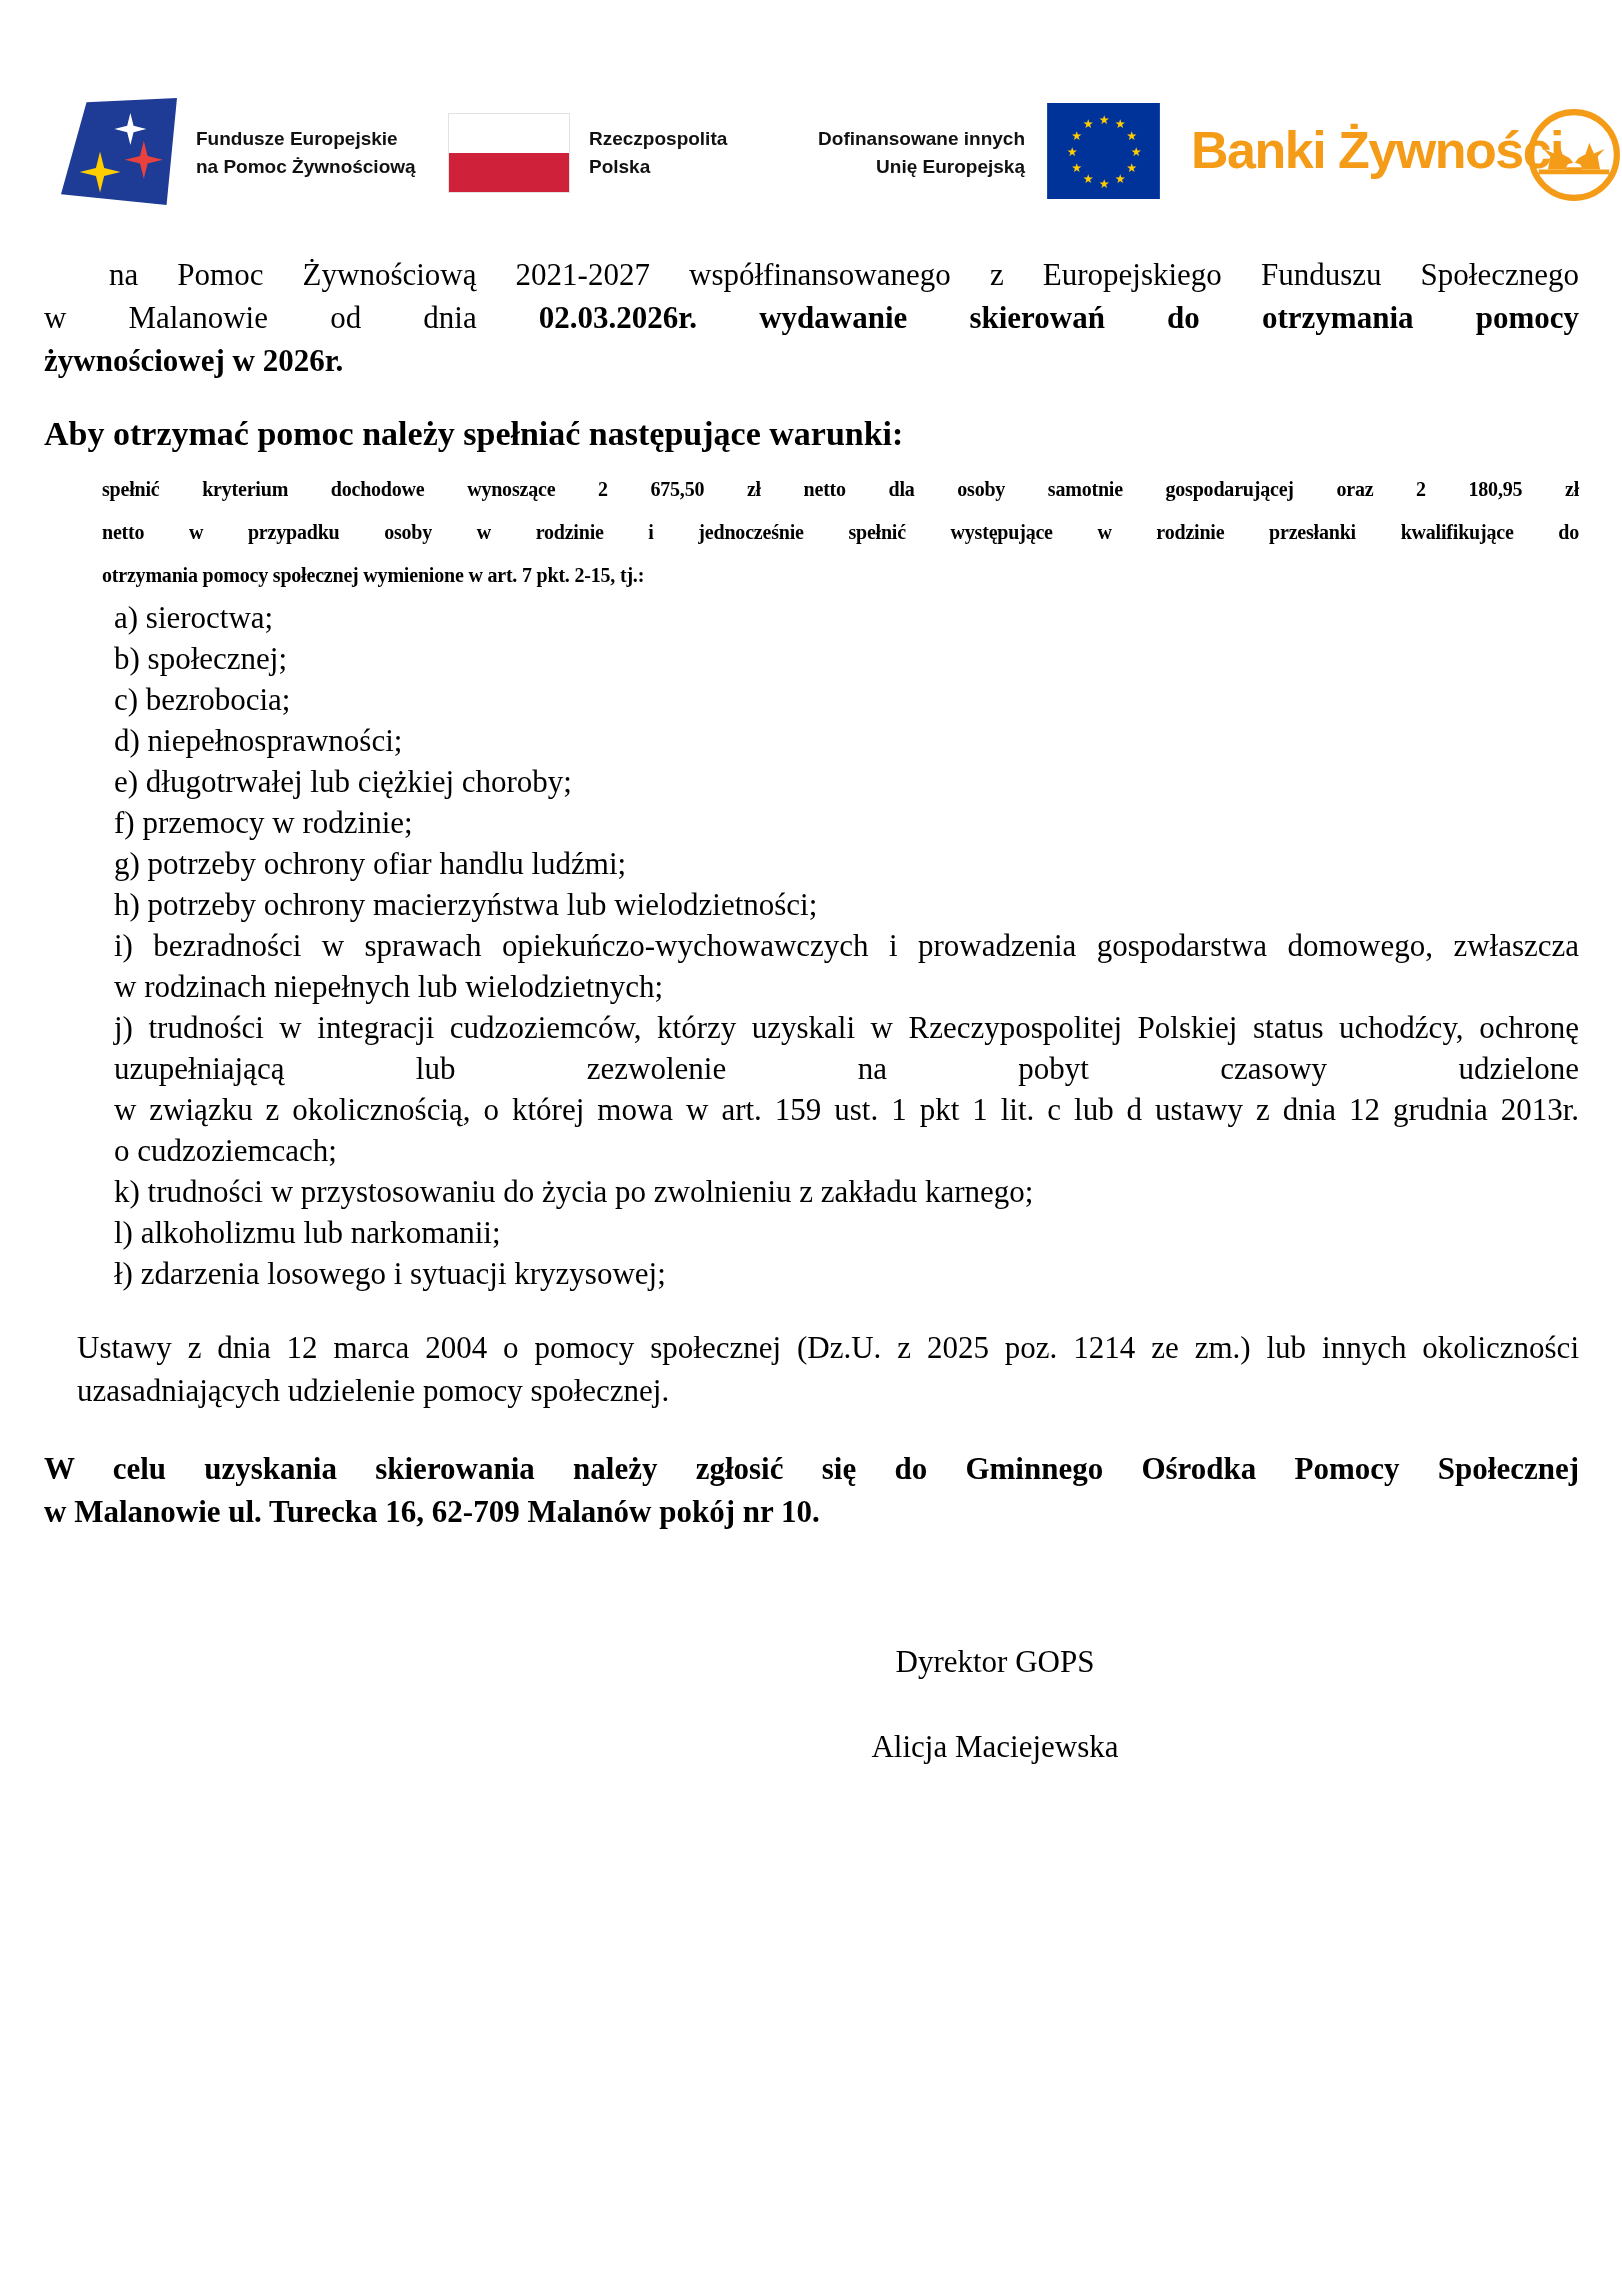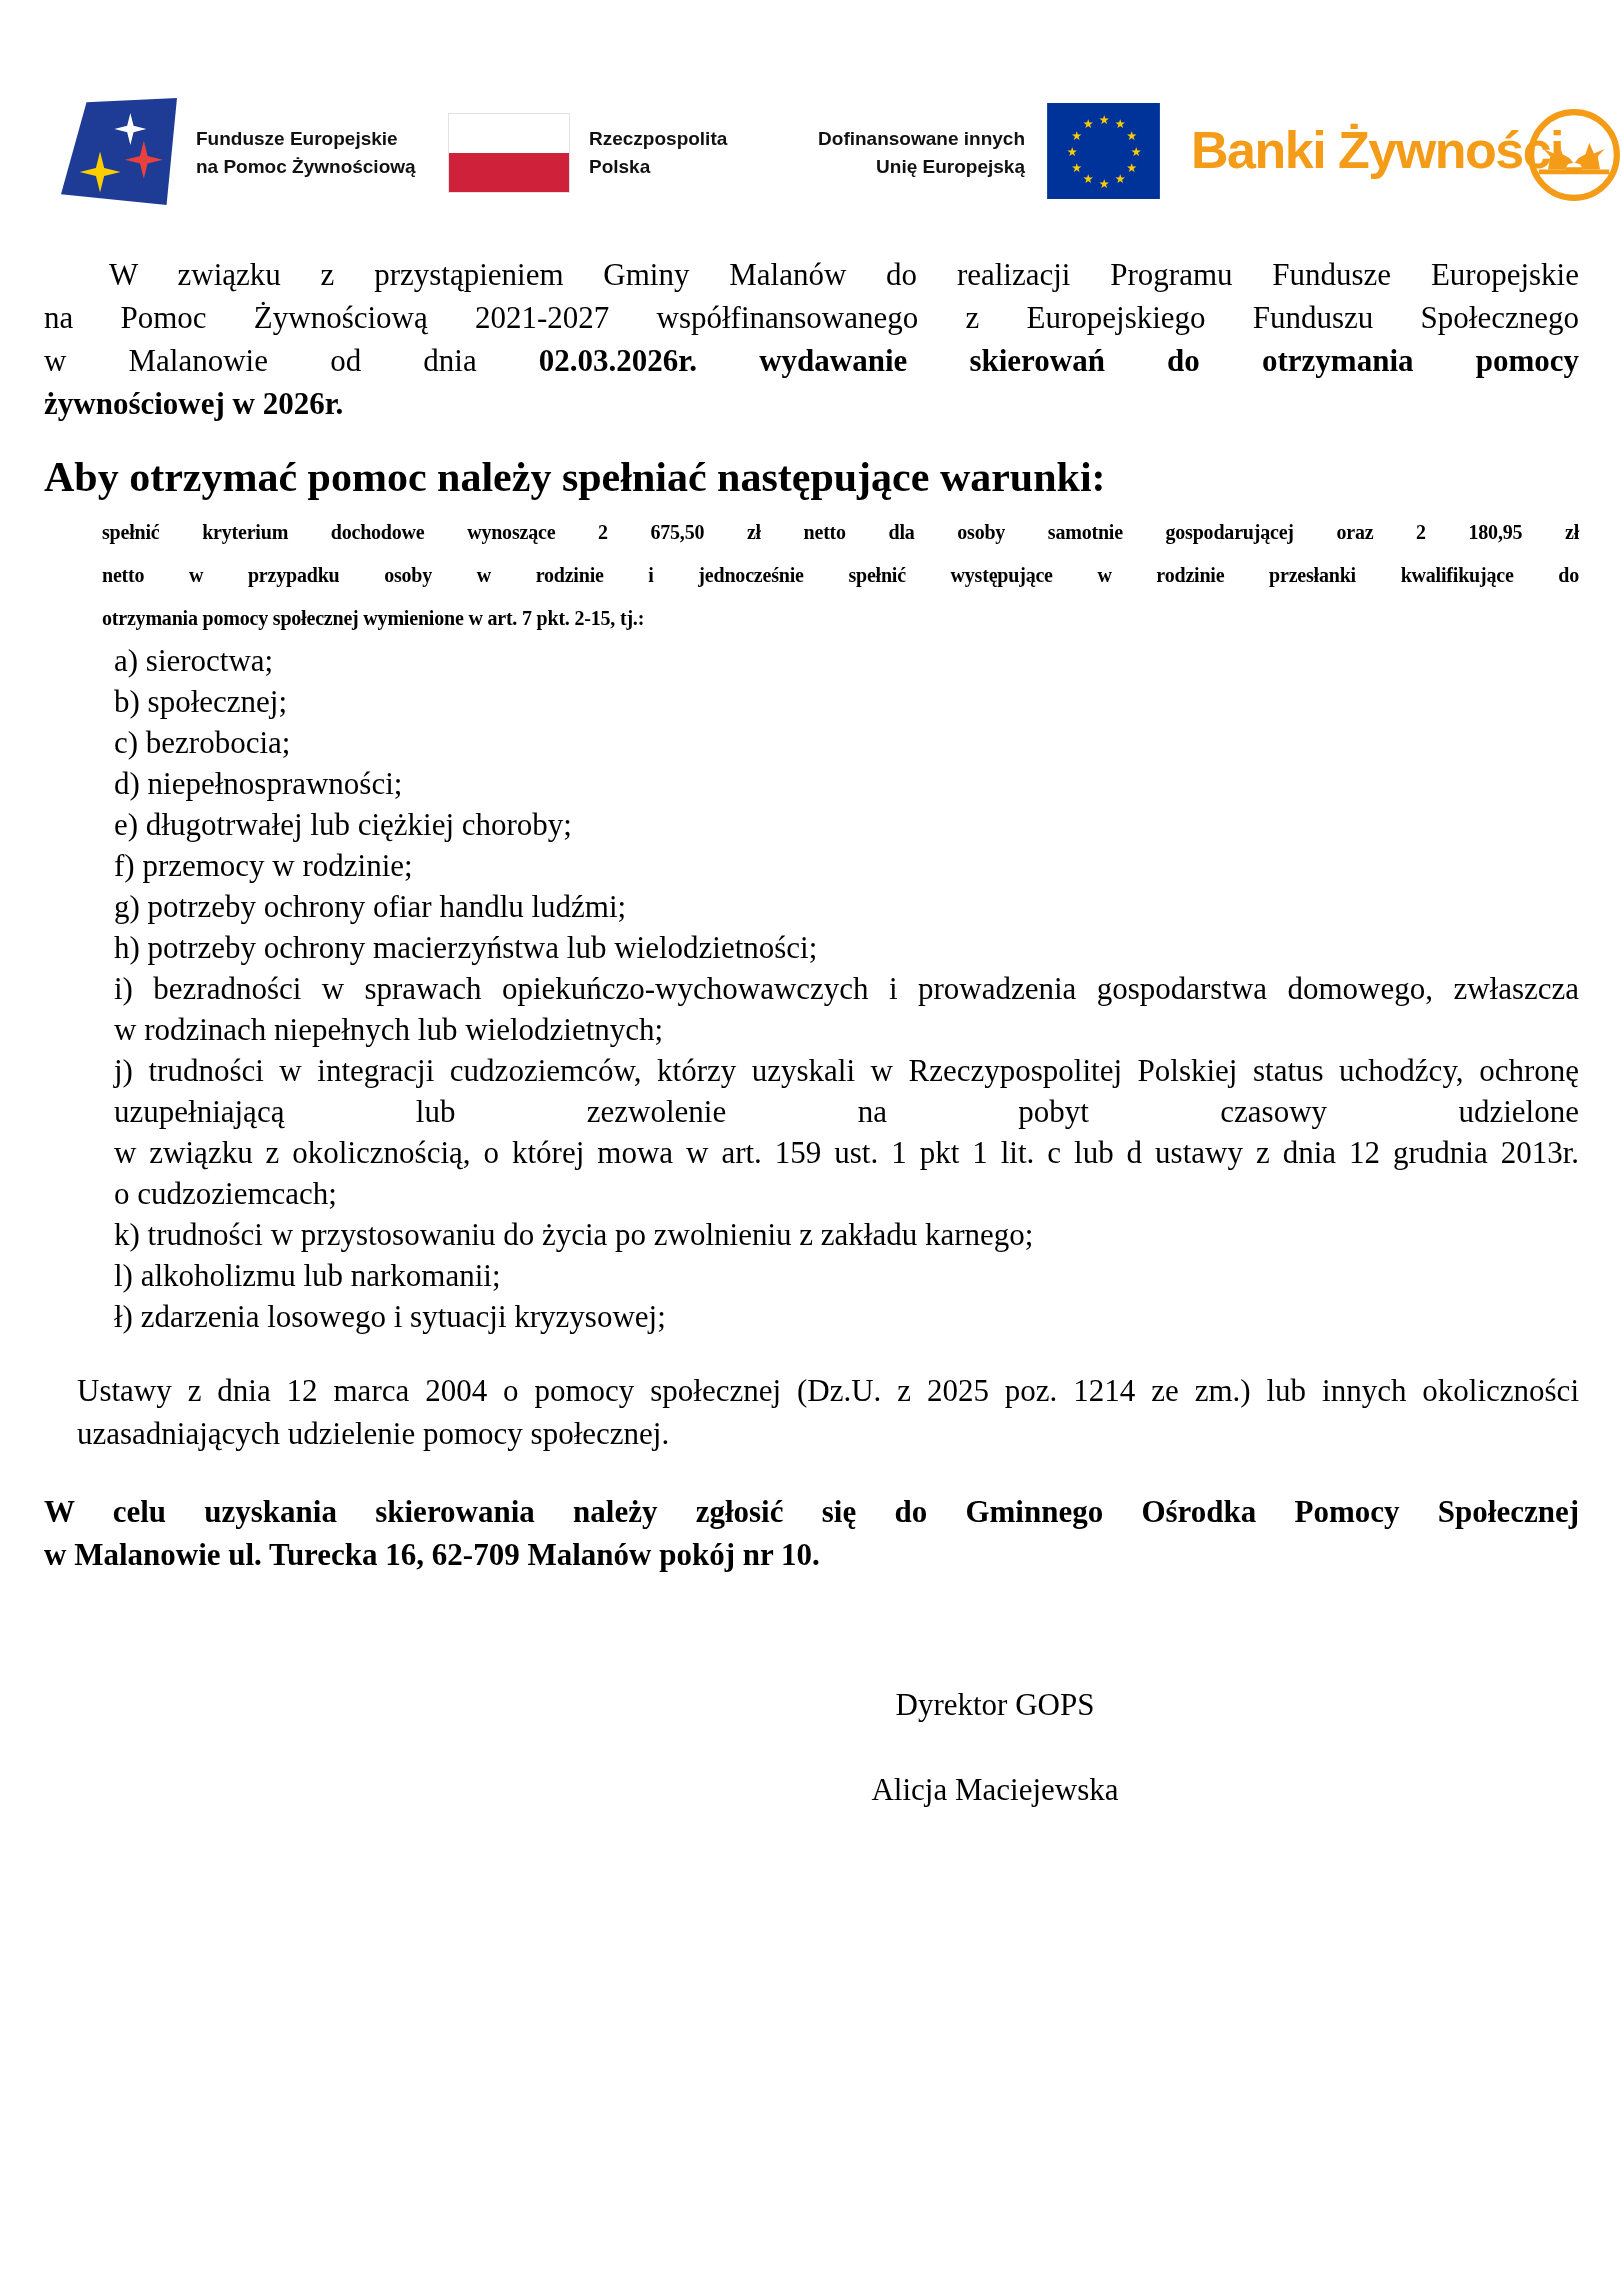--- a/index.html
+++ b/index.html
@@ -41,21 +41,21 @@
     color:#F49B17;letter-spacing:-1.5px;
   }
   .bz-logo{left:1525px;top:106px;width:98px;height:98px;}
   
   .content{position:absolute;left:0;top:0;width:1623px;padding:253px 44px 0 44px;box-sizing:border-box;}
   .block{font-size:31px;line-height:43px;}
   .line{text-align:justify;text-align-last:justify;white-space:normal;}
   .line.last{text-align-last:left;}
   .b{font-weight:bold;}
   .p1 .line:first-child{text-indent:65px;}
-  .heading{margin-top:29px;font-size:42px;line-height:46px;}
+  .heading{margin-top:29px;font-size:34px;line-height:46px;}
   .criteria{margin-top:10.7px;margin-left:58px;font-size:20px;line-height:43px;letter-spacing:-0.2px;}
   .li{margin-left:70px;line-height:41px;}
   .li:first-of-type{margin-top:6.1px;}
   .ustawy{margin-top:32px;margin-left:33px;}
   .wcelu{margin-top:35px;}
   .sig{padding-left:367px;}
   .sig .line{text-align:center;text-align-last:center;}
   .sig1{margin-top:107px;}
   .sig2{margin-top:42px;}
 </style>
@@ -121,21 +121,20 @@
         <path d="M52,80 a12,8 0 0 0 24,0 z" fill="#F49B17"></path>
         <path d="M30,83 L33,66 L24,56 L38,62 L44,48 L49,63 L58,68 L63,74 L56,76 L52,83 Z" fill="#F49B17"></path>
         <path d="M98,83 L95,66 L104,56 L90,62 L84,48 L79,63 L70,68 L65,74 L72,76 L76,83 Z" fill="#F49B17"></path>
       </svg>
     </div>
 
   </div>
 
   <div class="content">
       <div class="block p1">
-        <div class="line"><span>W związku z przystąpieniem Gminy Malanów do realizacji Programu Fundusze Europejskie</span></div>
         <div class="line"><span>na Pomoc Żywnościową 2021-2027 współfinansowanego z Europejskiego Funduszu Społecznego</span></div>
         <div class="line"><span>w Malanowie od dnia </span><span class="b">02.03.2026r. wydawanie skierowań  do otrzymania pomocy</span></div>
         <div class="line last"><span class="b">żywnościowej w 2026r.</span></div>
       </div>
       <div class="block heading">
         <div class="line last"><span class="b">Aby otrzymać pomoc należy spełniać następujące warunki:</span></div>
       </div>
       <div class="block criteria">
         <div class="line"><span class="b">spełnić kryterium dochodowe wynoszące 2 675,50 zł netto dla osoby samotnie gospodarującej oraz 2 180,95 zł</span></div>
         <div class="line"><span class="b">netto w przypadku osoby w rodzinie i jednocześnie spełnić występujące w rodzinie przesłanki kwalifikujące do</span></div>

